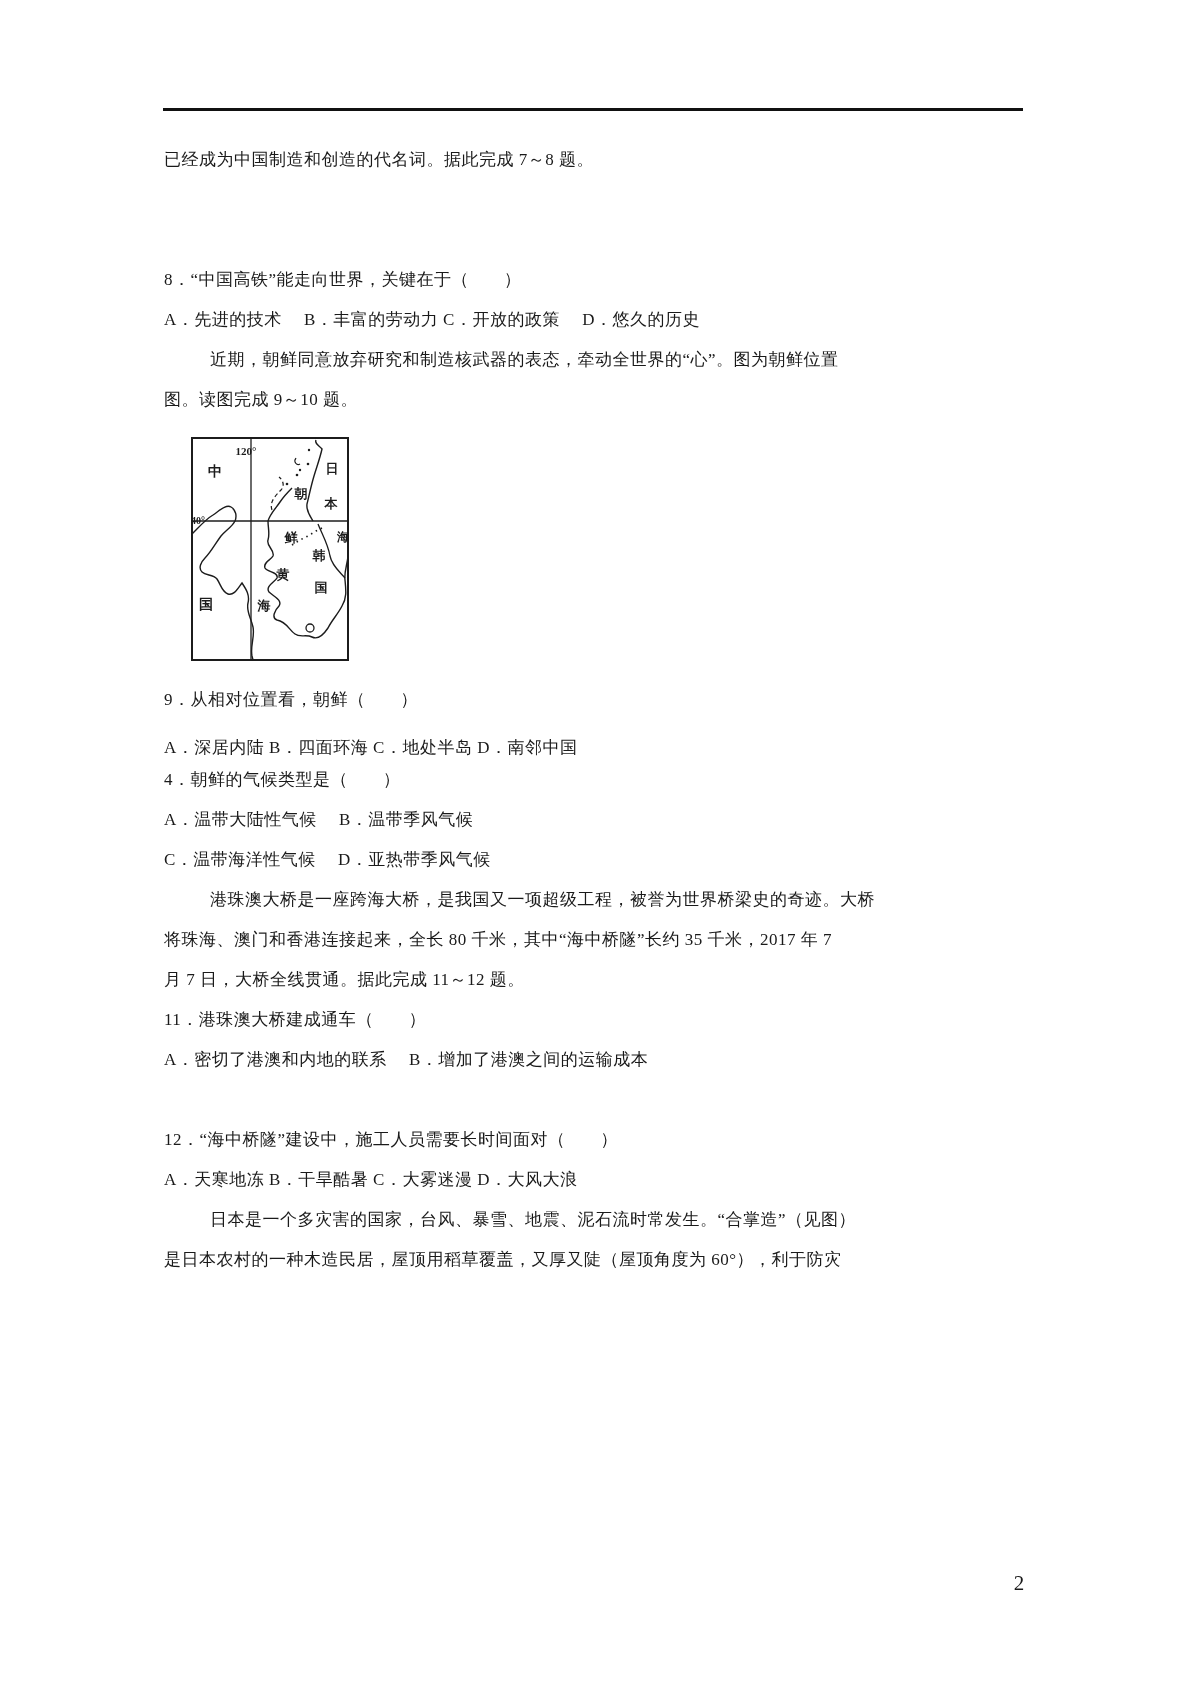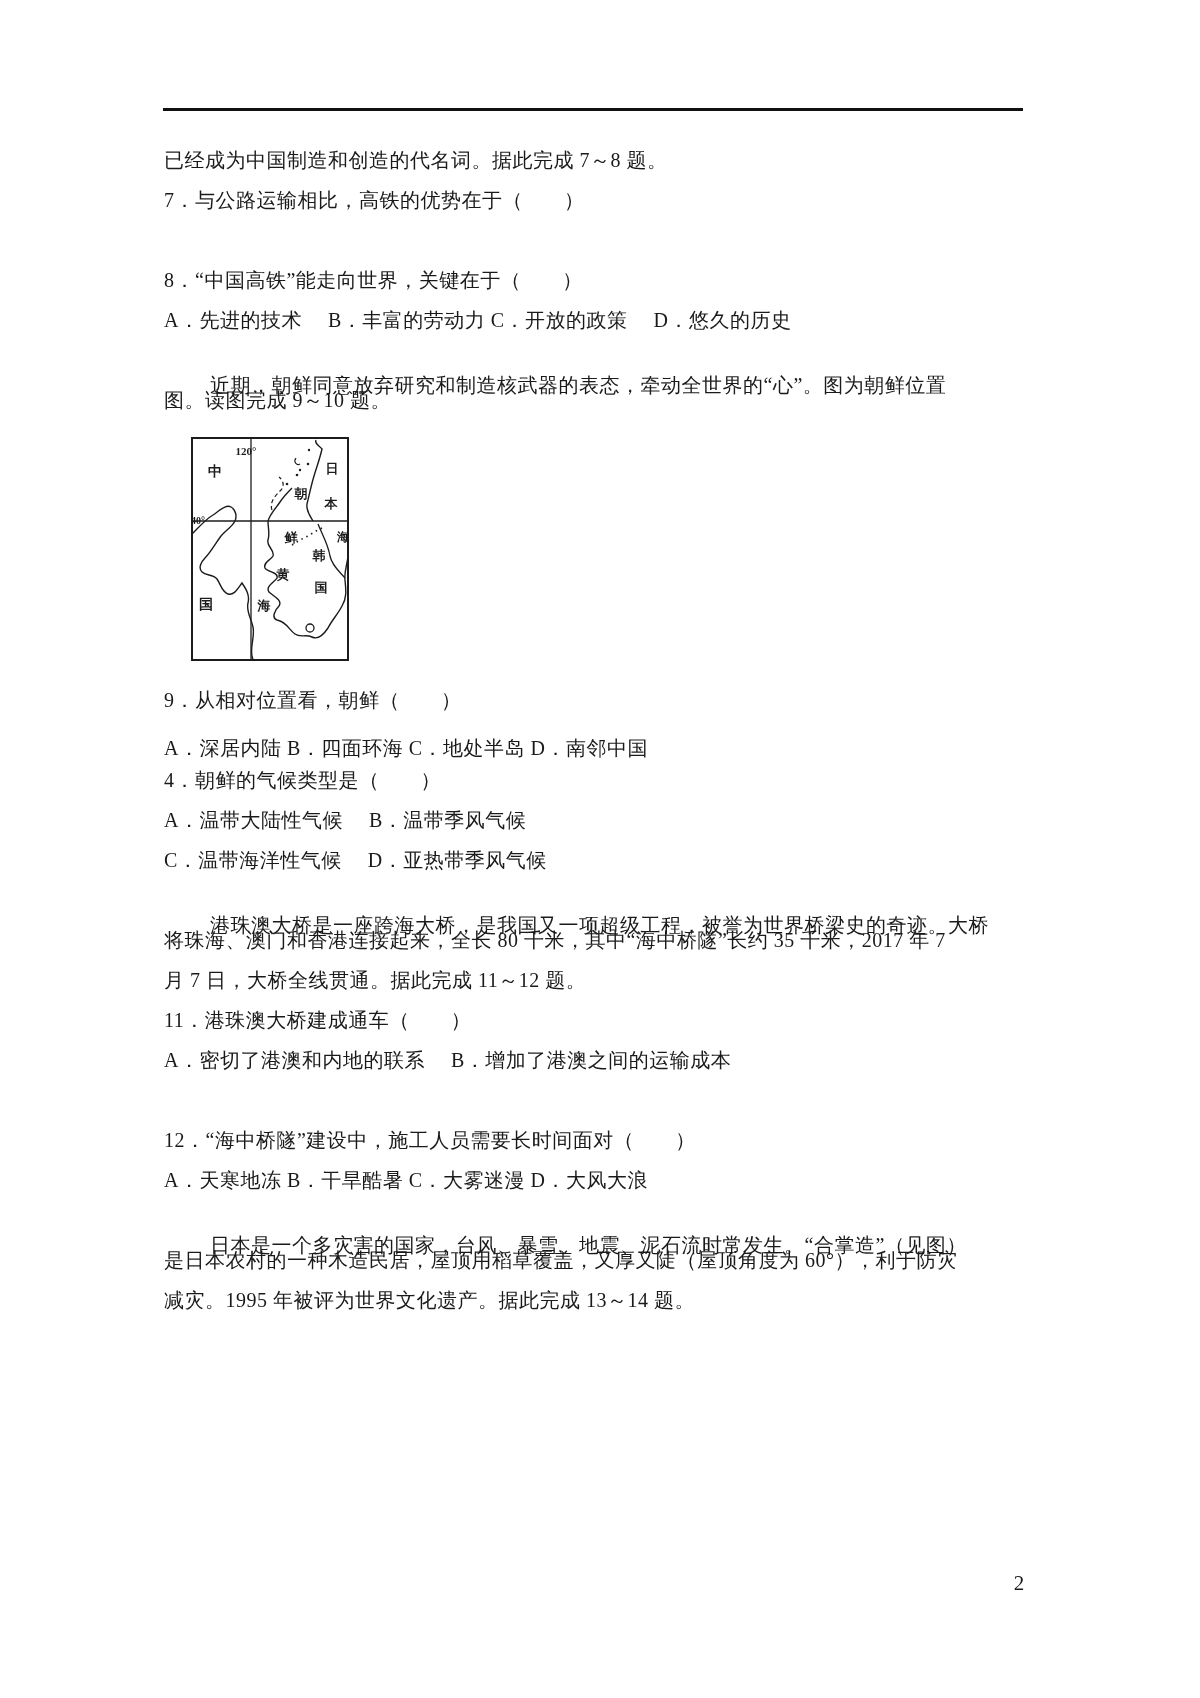--- a/index.html
+++ b/index.html
@@ -10,40 +10,39 @@
     font-family:"Liberation Serif","DejaVu Serif",serif;
     color:#1a1a1a;
     overflow:hidden;
   }
   .hrule{
     position:absolute;left:163px;top:108px;width:860px;height:3px;
     background:#111;
   }
   .tline{
     position:absolute;left:164px;width:872px;height:40px;line-height:40px;
-    font-size:20px;letter-spacing:0.5px;white-space:pre;
+    font-size:17px;letter-spacing:0.5px;white-space:pre;
   }
-  .indent{text-indent:46px;margin-top:25px;}
+  .indent{text-indent:46px;}
   .map-wrap{position:absolute;left:186px;top:430px;width:170px;height:236px;font-weight:bold;}
   .map-wrap svg{display:block;}
   .map-label{font-family:"Liberation Serif","DejaVu Serif",serif;fill:#1c1c1c;}
   .pagenum{
     position:absolute;left:1004px;top:1566px;width:30px;height:34px;
     line-height:34px;font-size:21px;text-align:center;
   }
 </style>
 </head>
 <body>
 
 <div class="page">
 
   <div class="hrule"></div>
 
   <div class="tline" style="top:140px">已经成为中国制造和创造的代名词。据此完成 7～8 题。</div>
-  <div class="tline" style="top:180px">7．与公路运输相比，高铁的优势在于（　　）</div>
   <div class="tline" style="top:260px">8．“中国高铁”能走向世界，关键在于（　　）</div>
   <div class="tline" style="top:300px">A．先进的技术　 B．丰富的劳动力 C．开放的政策　 D．悠久的历史</div>
   <div class="tline indent" style="top:340px">近期，朝鲜同意放弃研究和制造核武器的表态，牵动全世界的“心”。图为朝鲜位置</div>
   <div class="tline" style="top:380px">图。读图完成 9～10 题。</div>
 
   <div class="map-wrap">
     <svg width="170" height="236" viewBox="186 430 170 236" xmlns="http://www.w3.org/2000/svg">
 
       <rect x="192" y="438" width="156" height="222" fill="none" stroke="#1c1c1c" stroke-width="2"></rect>
 
@@ -106,17 +105,16 @@
   <div class="tline indent" style="top:880px">港珠澳大桥是一座跨海大桥，是我国又一项超级工程，被誉为世界桥梁史的奇迹。大桥</div>
   <div class="tline" style="top:840px">C．温带海洋性气候　 D．亚热带季风气候</div>
   <div class="tline" style="top:920px">将珠海、澳门和香港连接起来，全长 80 千米，其中“海中桥隧”长约 35 千米，2017 年 7</div>
   <div class="tline" style="top:960px">月 7 日，大桥全线贯通。据此完成 11～12 题。</div>
   <div class="tline" style="top:1000px">11．港珠澳大桥建成通车（　　）</div>
   <div class="tline" style="top:1040px">A．密切了港澳和内地的联系　 B．增加了港澳之间的运输成本</div>
   <div class="tline" style="top:1120px">12．“海中桥隧”建设中，施工人员需要长时间面对（　　）</div>
   <div class="tline indent" style="top:1200px">日本是一个多灾害的国家，台风、暴雪、地震、泥石流时常发生。“合掌造”（见图）</div>
   <div class="tline" style="top:1160px">A．天寒地冻 B．干旱酷暑 C．大雾迷漫 D．大风大浪</div>
   <div class="tline" style="top:1240px">是日本农村的一种木造民居，屋顶用稻草覆盖，又厚又陡（屋顶角度为 60°），利于防灾</div>
-  <div class="tline" style="top:1280px">减灾。1995 年被评为世界文化遗产。据此完成 13～14 题。</div>
 
   <div class="pagenum">2</div>
 
 </div>
 
 </body></html>

